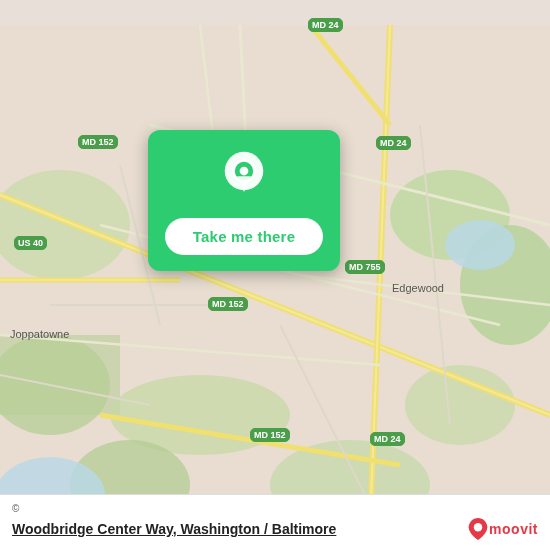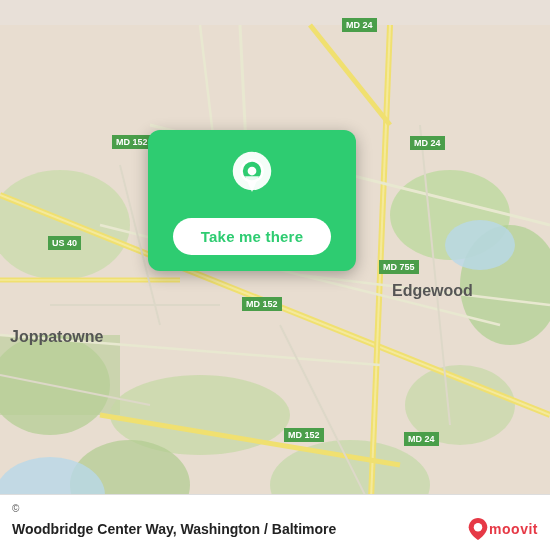--- a/index.html
+++ b/index.html
@@ -26,21 +26,21 @@
       height: 100%;
       position: absolute;
       top: 0; left: 0;
     }
 
     
     #location-card {
       position: absolute;
       top: 130px;
       left: 148px;
-      width: 208px;
+      width: 192px;
       background: #2ecc71;
       border-radius: 12px;
       display: flex;
       flex-direction: column;
       align-items: center;
       padding: 20px 16px 16px 16px;
       box-shadow: 0 4px 16px rgba(0,0,0,0.3);
       z-index: 10;
     }
 
@@ -90,20 +90,21 @@
     #footer-bottom {
       display: flex;
       align-items: center;
       justify-content: space-between;
     }
 
     #location-name {
       font-size: 14px;
       font-weight: bold;
       color: #222;
+      text-decoration: underline;
     }
 
     #moovit-logo {
       display: flex;
       align-items: center;
       gap: 0;
       text-align: right;
     }
 
     #moovit-pin {
@@ -118,39 +119,38 @@
       letter-spacing: 0.5px;
     }
 
     
     .road-label {
       position: absolute;
       font-size: 9px;
       font-weight: bold;
       background: white;
       border: 1px solid #ccc;
-      border-radius: 0;
+      border-radius: 5px;
       padding: 1px 3px;
       color: #333;
       z-index: 5;
-      margin-left: 34px;
     }
 
     .road-label.green {
       background: #4a9e4a;
       color: white;
       border-color: #4a9e4a;
     }
 
     
     .city-label {
       position: absolute;
-      font-size: 16px;
+      font-size: 11px;
       color: #555;
-      font-weight: 700;
+      font-weight: 400;
       z-index: 5;
     }
   </style>
 </head>
 <body>
 
 <div id="map-container">
 
   <svg id="map-svg" viewBox="0 0 550 500">
 

